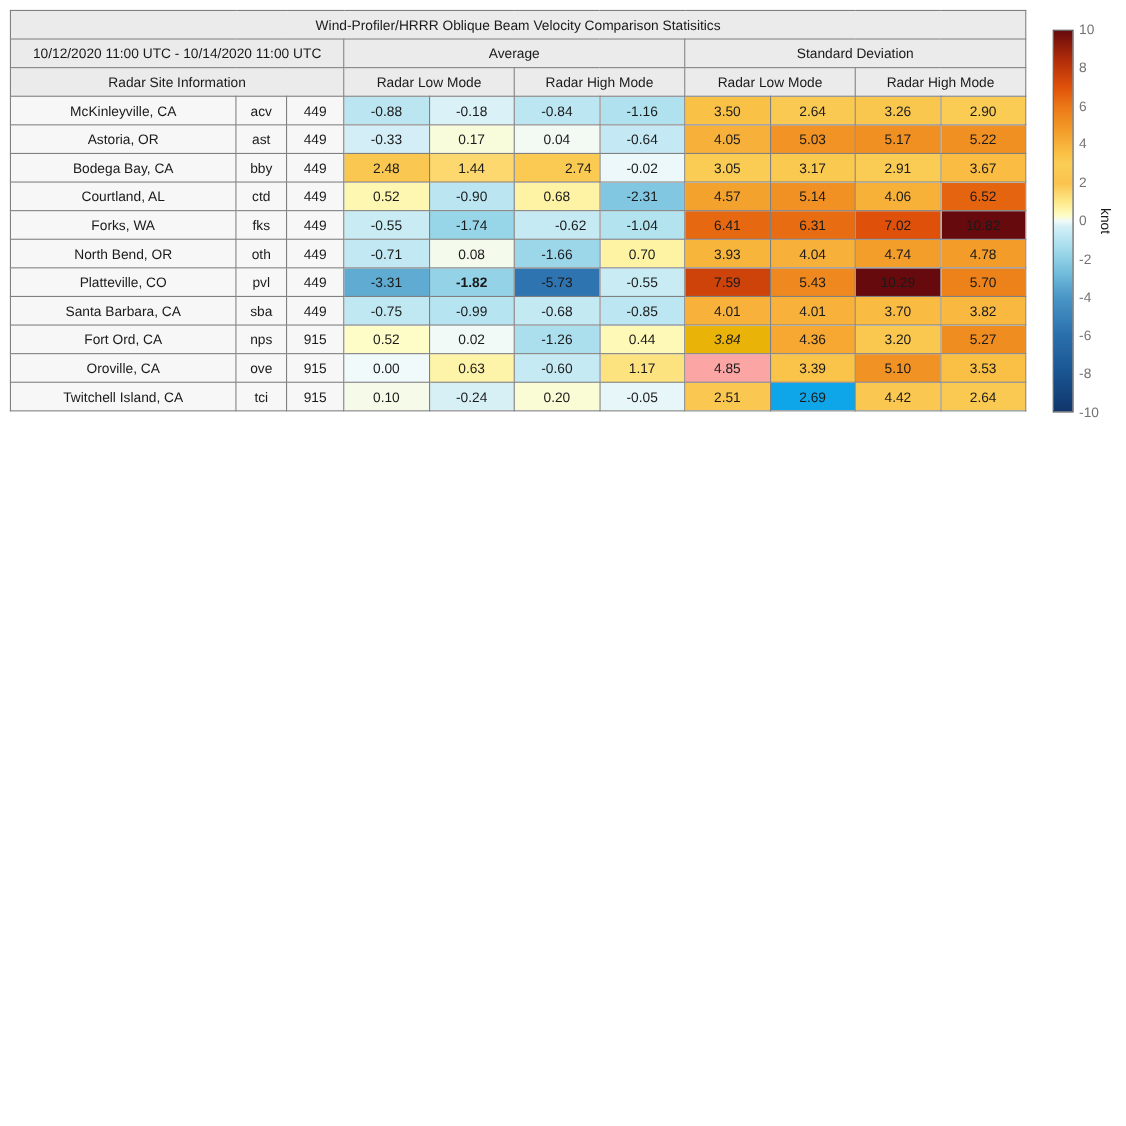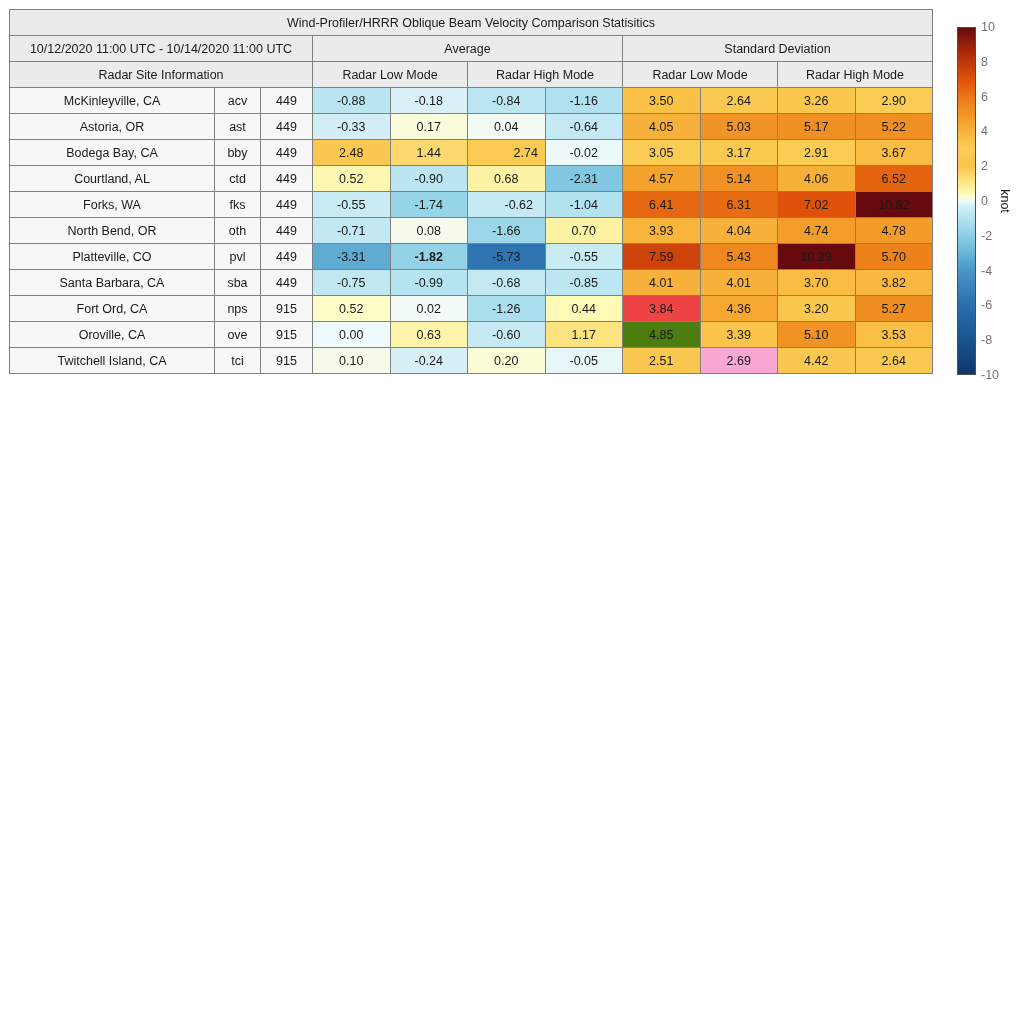--- a/index.html
+++ b/index.html
@@ -247,48 +247,48 @@
             <td class="val" style="background: rgb(249, 184, 63);">3.82</td>
           </tr>
           <tr>
             <td class="site">Fort Ord, CA</td>
             <td class="site">nps</td>
             <td class="site">915</td>
             <td class="val" style="background: rgb(254, 253, 200);">0.52</td>
             <td class="val" style="background: rgb(241, 250, 246);">0.02</td>
             <td class="val" style="background: rgb(171, 223, 237);">-1.26</td>
             <td class="val" style="background: rgb(255, 249, 184);">0.44</td>
-            <td class="val" style="background: #ef4444;">3.84</td>
+            <td class="val" style="background: #eab308; font-style: italic;">3.84</td>
             <td class="val" style="background: rgb(246, 168, 51); text-align: center;">4.36</td>
             <td class="val" style="background: rgb(250, 200, 79);">3.20</td>
             <td class="val" style="background: rgb(240, 141, 33);">5.27</td>
           </tr>
           <tr>
             <td class="site">Oroville, CA</td>
             <td class="site">ove</td>
             <td class="site">915</td>
             <td class="val" style="background: rgb(240, 250, 250);">0.00</td>
             <td class="val" style="background: rgb(254, 244, 169);">0.63</td>
             <td class="val" style="background: rgb(198, 234, 244);">-0.60</td>
             <td class="val" style="background: rgb(252, 227, 128);">1.17</td>
-            <td class="val" style="background: #4d7c0f;">4.85</td>
+            <td class="val" style="background: #fca5a5;">4.85</td>
             <td class="val" style="background: rgb(250, 195, 74);">3.39</td>
             <td class="val" style="background: rgb(241, 146, 36);">5.10</td>
             <td class="val" style="background: rgb(250, 192, 70);">3.53</td>
           </tr>
           <tr>
             <td class="site">Twitchell Island, CA</td>
             <td class="site">tci</td>
             <td class="site">915</td>
             <td class="val" style="background: rgb(245, 251, 232);">0.10</td>
             <td class="val" style="background: rgb(215, 240, 246);">-0.24</td>
             <td class="val" style="background: rgb(250, 252, 214);">0.20</td>
             <td class="val" style="background: rgb(231, 246, 249);">-0.05</td>
             <td class="val" style="background: rgb(250, 200, 81);">2.51</td>
-            <td class="val" style="background: #f9a8d4; margin-left: 32px;">2.69</td>
+            <td class="val" style="background: #0ea5e9; margin-left: 32px;">2.69</td>
             <td class="val" style="background: rgb(250, 200, 81);">4.42</td>
             <td class="val" style="background: rgb(250, 201, 82);">2.64</td>
           </tr>
         </tbody>
     </table>
   </div>
 
   <div id="colorbar-group">
     <div id="colorbar" style="background: linear-gradient(rgb(103, 10, 13) 0%, rgb(115, 16, 12) 1.25%, rgb(127, 21, 12) 2.5%, rgb(140, 27, 11) 3.75%, rgb(152, 33, 10) 5%, rgb(164, 38, 10) 6.25%, rgb(176, 44, 9) 7.5%, rgb(184, 50, 9) 8.75%, rgb(192, 57, 9) 10%, rgb(200, 63, 10) 11.25%, rgb(208, 69, 10) 12.5%, rgb(216, 76, 10) 13.75%, rgb(224, 82, 10) 15%, rgb(227, 92, 13) 16.25%, rgb(230, 101, 16) 17.5%, rgb(232, 111, 19) 18.75%, rgb(235, 120, 22) 20%, rgb(237, 127, 26) 21.25%, rgb(239, 135, 30) 22.5%, rgb(240, 142, 33) 23.75%, rgb(242, 149, 37) 25%, rgb(243, 157, 42) 26.25%, rgb(245, 164, 48) 27.5%, rgb(246, 171, 53) 28.75%, rgb(248, 179, 59) 30%, rgb(249, 186, 65) 31.25%, rgb(250, 193, 71) 32.5%, rgb(250, 199, 78) 33.75%, rgb(250, 205, 85) 35%, rgb(250, 203, 83) 36.25%, rgb(250, 200, 81) 37.5%, rgb(250, 198, 79) 38.75%, rgb(250, 195, 77) 40%, rgb(251, 205, 92) 41.25%, rgb(252, 214, 108) 42.5%, rgb(252, 224, 123) 43.75%, rgb(253, 233, 138) 45%, rgb(254, 240, 159) 46.25%, rgb(254, 247, 179) 47.5%, rgb(253, 253, 205) 48.75%, rgb(240, 250, 250) 50%, rgb(215, 240, 246) 51.25%, rgb(203, 236, 245) 52.5%, rgb(192, 232, 243) 53.75%, rgb(181, 227, 240) 55%, rgb(171, 223, 237) 56.25%, rgb(161, 218, 235) 57.5%, rgb(151, 212, 232) 58.75%, rgb(141, 207, 229) 60%, rgb(132, 200, 226) 61.25%, rgb(123, 194, 222) 62.5%, rgb(114, 187, 219) 63.75%, rgb(105, 180, 215) 65%, rgb(97, 173, 211) 66.25%, rgb(90, 165, 207) 67.5%, rgb(82, 158, 202) 68.75%, rgb(74, 150, 198) 70%, rgb(70, 145, 195) 71.25%, rgb(66, 140, 192) 72.5%, rgb(62, 135, 189) 73.75%, rgb(58, 131, 186) 75%, rgb(54, 126, 182) 76.25%, rgb(50, 121, 179) 77.5%, rgb(46, 116, 176) 78.75%, rgb(42, 111, 173) 80%, rgb(40, 108, 169) 81.25%, rgb(38, 104, 166) 82.5%, rgb(36, 101, 162) 83.75%, rgb(34, 98, 158) 85%, rgb(31, 94, 154) 86.25%, rgb(29, 91, 151) 87.5%, rgb(27, 87, 147) 88.75%, rgb(25, 84, 143) 90%, rgb(24, 80, 139) 91.25%, rgb(23, 76, 134) 92.5%, rgb(22, 72, 130) 93.75%, rgb(21, 69, 125) 95%, rgb(19, 65, 121) 96.25%, rgb(18, 61, 116) 97.5%, rgb(17, 57, 112) 98.75%, rgb(16, 53, 107) 100%);"></div>
     <div id="cb-ticks">

